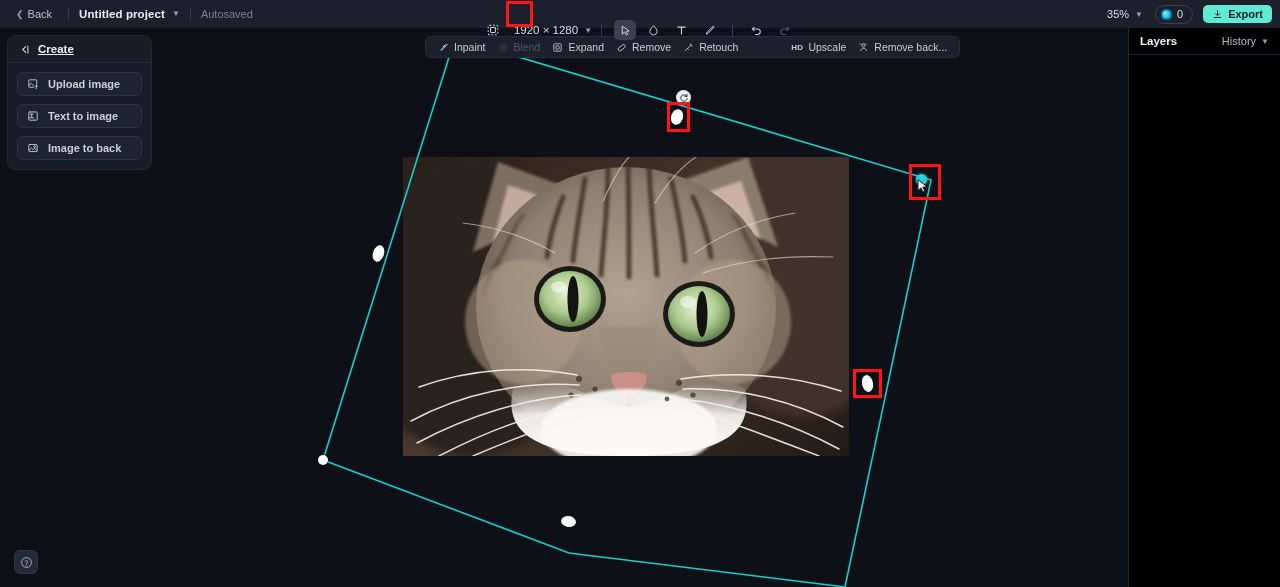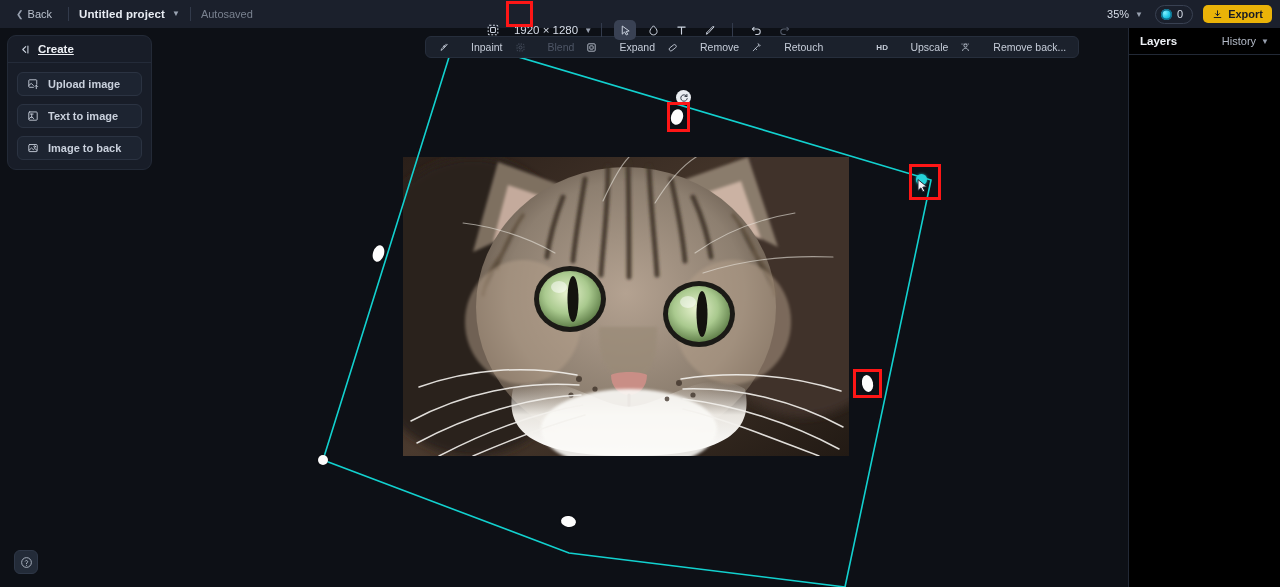--- a/index.html
+++ b/index.html
@@ -63,21 +63,21 @@
     padding: 2px 9px 2px 5px; height: 19px; cursor: pointer;
   }
   .credits .coin {
     width: 11px; height: 11px; border-radius: 50%;
     background: radial-gradient(circle at 35% 35%, #7ff0ff 0%, #20c9e8 45%, #0b86a8 100%);
     box-shadow: inset 0 0 0 1.5px #0e6d8a;
   }
   .credits .cnum { color: #d7dde8; font-size: 11px; }
   .export-btn {
     display: flex; align-items: center; gap: 5px;
-    background: #eab308; color: #171b24; font-size: 11px; font-weight: bold;
+    background: #5eead4; color: #171b24; font-size: 11px; font-weight: bold;
     border-radius: 5px; padding: 3px 9px; margin-left: 10px; cursor: pointer;
   }
 
   
   .create-panel {
     position: absolute; left: 7px; top: 35px; width: 145px;
     background: #181d28; border: 1px solid #232a37; border-radius: 9px;
     padding-bottom: 9px; z-index: 30;
   }
   .create-head {
@@ -99,21 +99,21 @@
     position: absolute; left: 0; top: 28px; right: 150px; bottom: 0;
     background: #0d1016; overflow: hidden;
   }
   .ctx-toolbar {
     position: absolute; left: 425px; top: 8px;
     height: 22px; display: flex; align-items: center;
     background: #1b212c; border: 1px solid #262e3c; border-radius: 6px;
     padding: 0 6px; z-index: 25;
   }
   .ctx-item {
-    display: flex; align-items: center; gap: 22px;
+    display: flex; align-items: center; gap: 5px;
     color: #c6cdd9; font-size: 10.5px; padding: 0 6px; height: 18px;
     border-radius: 4px; cursor: pointer; white-space: nowrap;
   }
   .ctx-item.disabled { color: #4e5666; cursor: default; }
   .hd-badge { font-size: 8px; font-weight: bold; letter-spacing: .3px; padding-left: 41px; }
 
   .sel-svg { position: absolute; left: 0; top: 0; width: 1130px; height: 559px; z-index: 10; }
 
   .cat-img {
     position: absolute; left: 403px; top: 129px; width: 446px; height: 299px;

